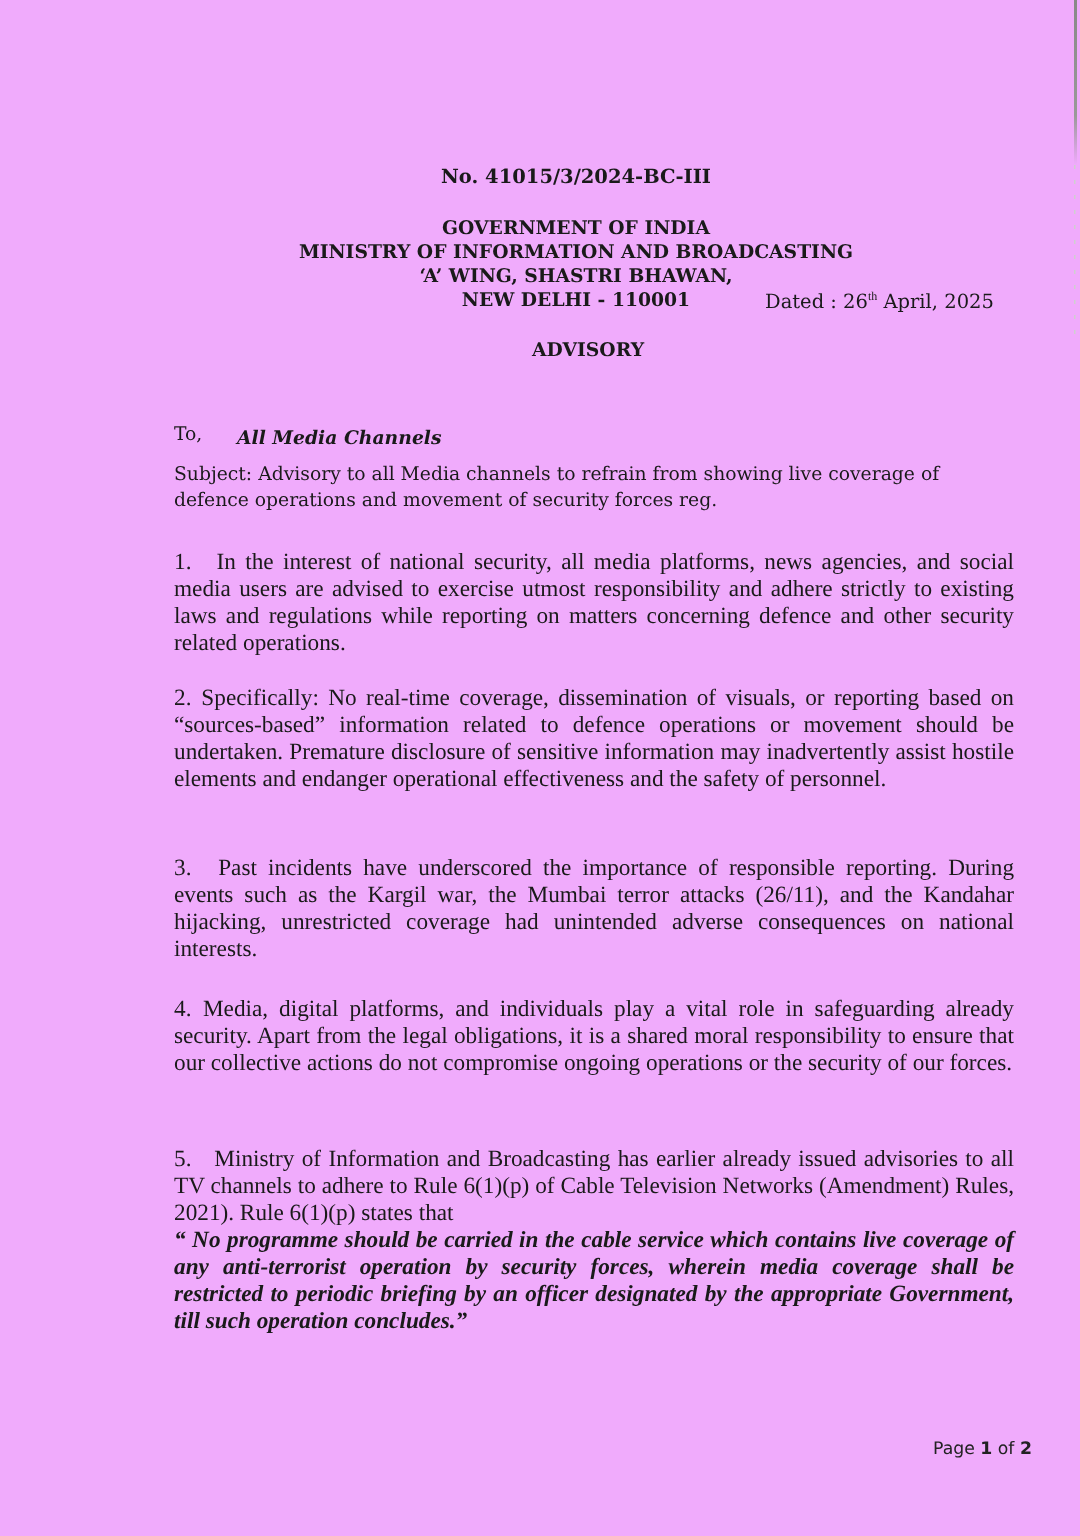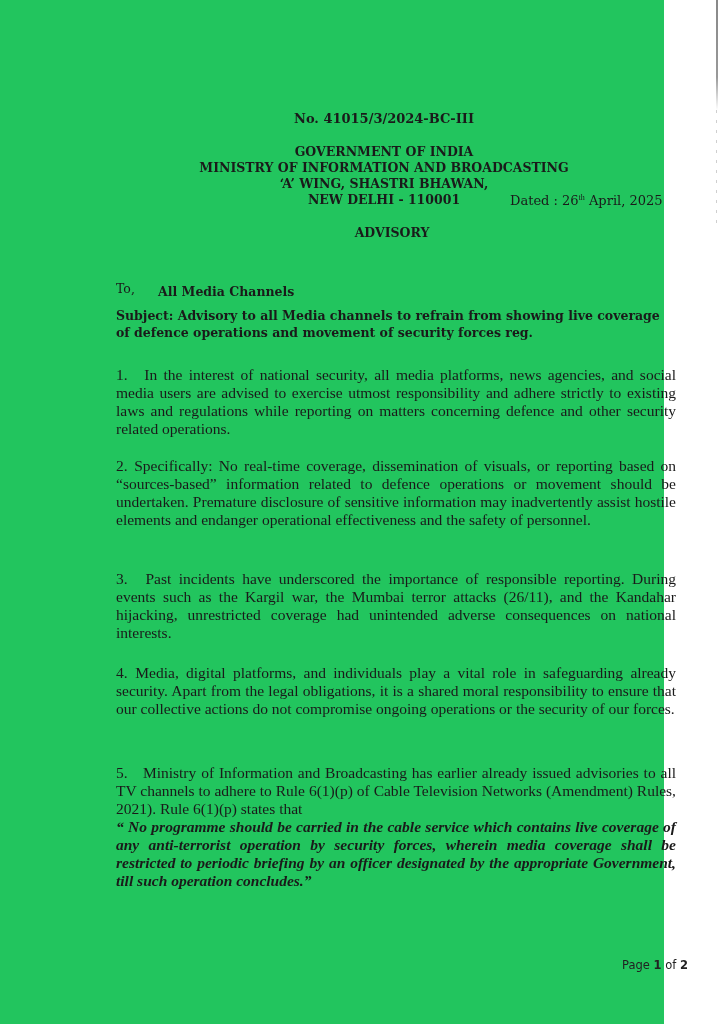--- a/index.html
+++ b/index.html
@@ -11,22 +11,22 @@
       width: 720px;
       height: 1024px;
       position: relative;
       overflow: hidden;
       color: #1a1a1a;
       font-family: "DejaVu Serif", "Liberation Serif", serif;
     }
     .page {
       position: absolute;
       left: 0; top: 0;
-      width: 664px; height: 1024px;
-      background: #22c55e;
+      width: 720px; height: 1024px;
+      background: #f0abfc;
     }
     .edge-line {
       position: absolute;
       left: 716px;
       top: 0;
       width: 2px;
       height: 110px;
       background: linear-gradient(to bottom, #888 0%, #999 70%, rgba(180,180,180,0.0) 100%);
     }
     .edge-dots {
@@ -86,27 +86,28 @@
       top: 257px;
       font-size: 12.5px;
       margin-top: 24px;
     }
     .recipient {
       position: absolute;
       left: 158px;
       top: 284px;
       font-weight: bold;
       font-size: 12.5px;
+      font-style: italic;
     }
     .subject {
       position: absolute;
       left: 116px;
       top: 307px;
       width: 560px;
-      font-weight: bold;
+      font-weight: normal;
       font-size: 12.5px;
       line-height: 17px;
       text-align: left;
     }
     .para {
       position: absolute;
       left: 116px;
       width: 560px;
       font-family: "Liberation Serif", serif;
       font-size: 15.5px;

